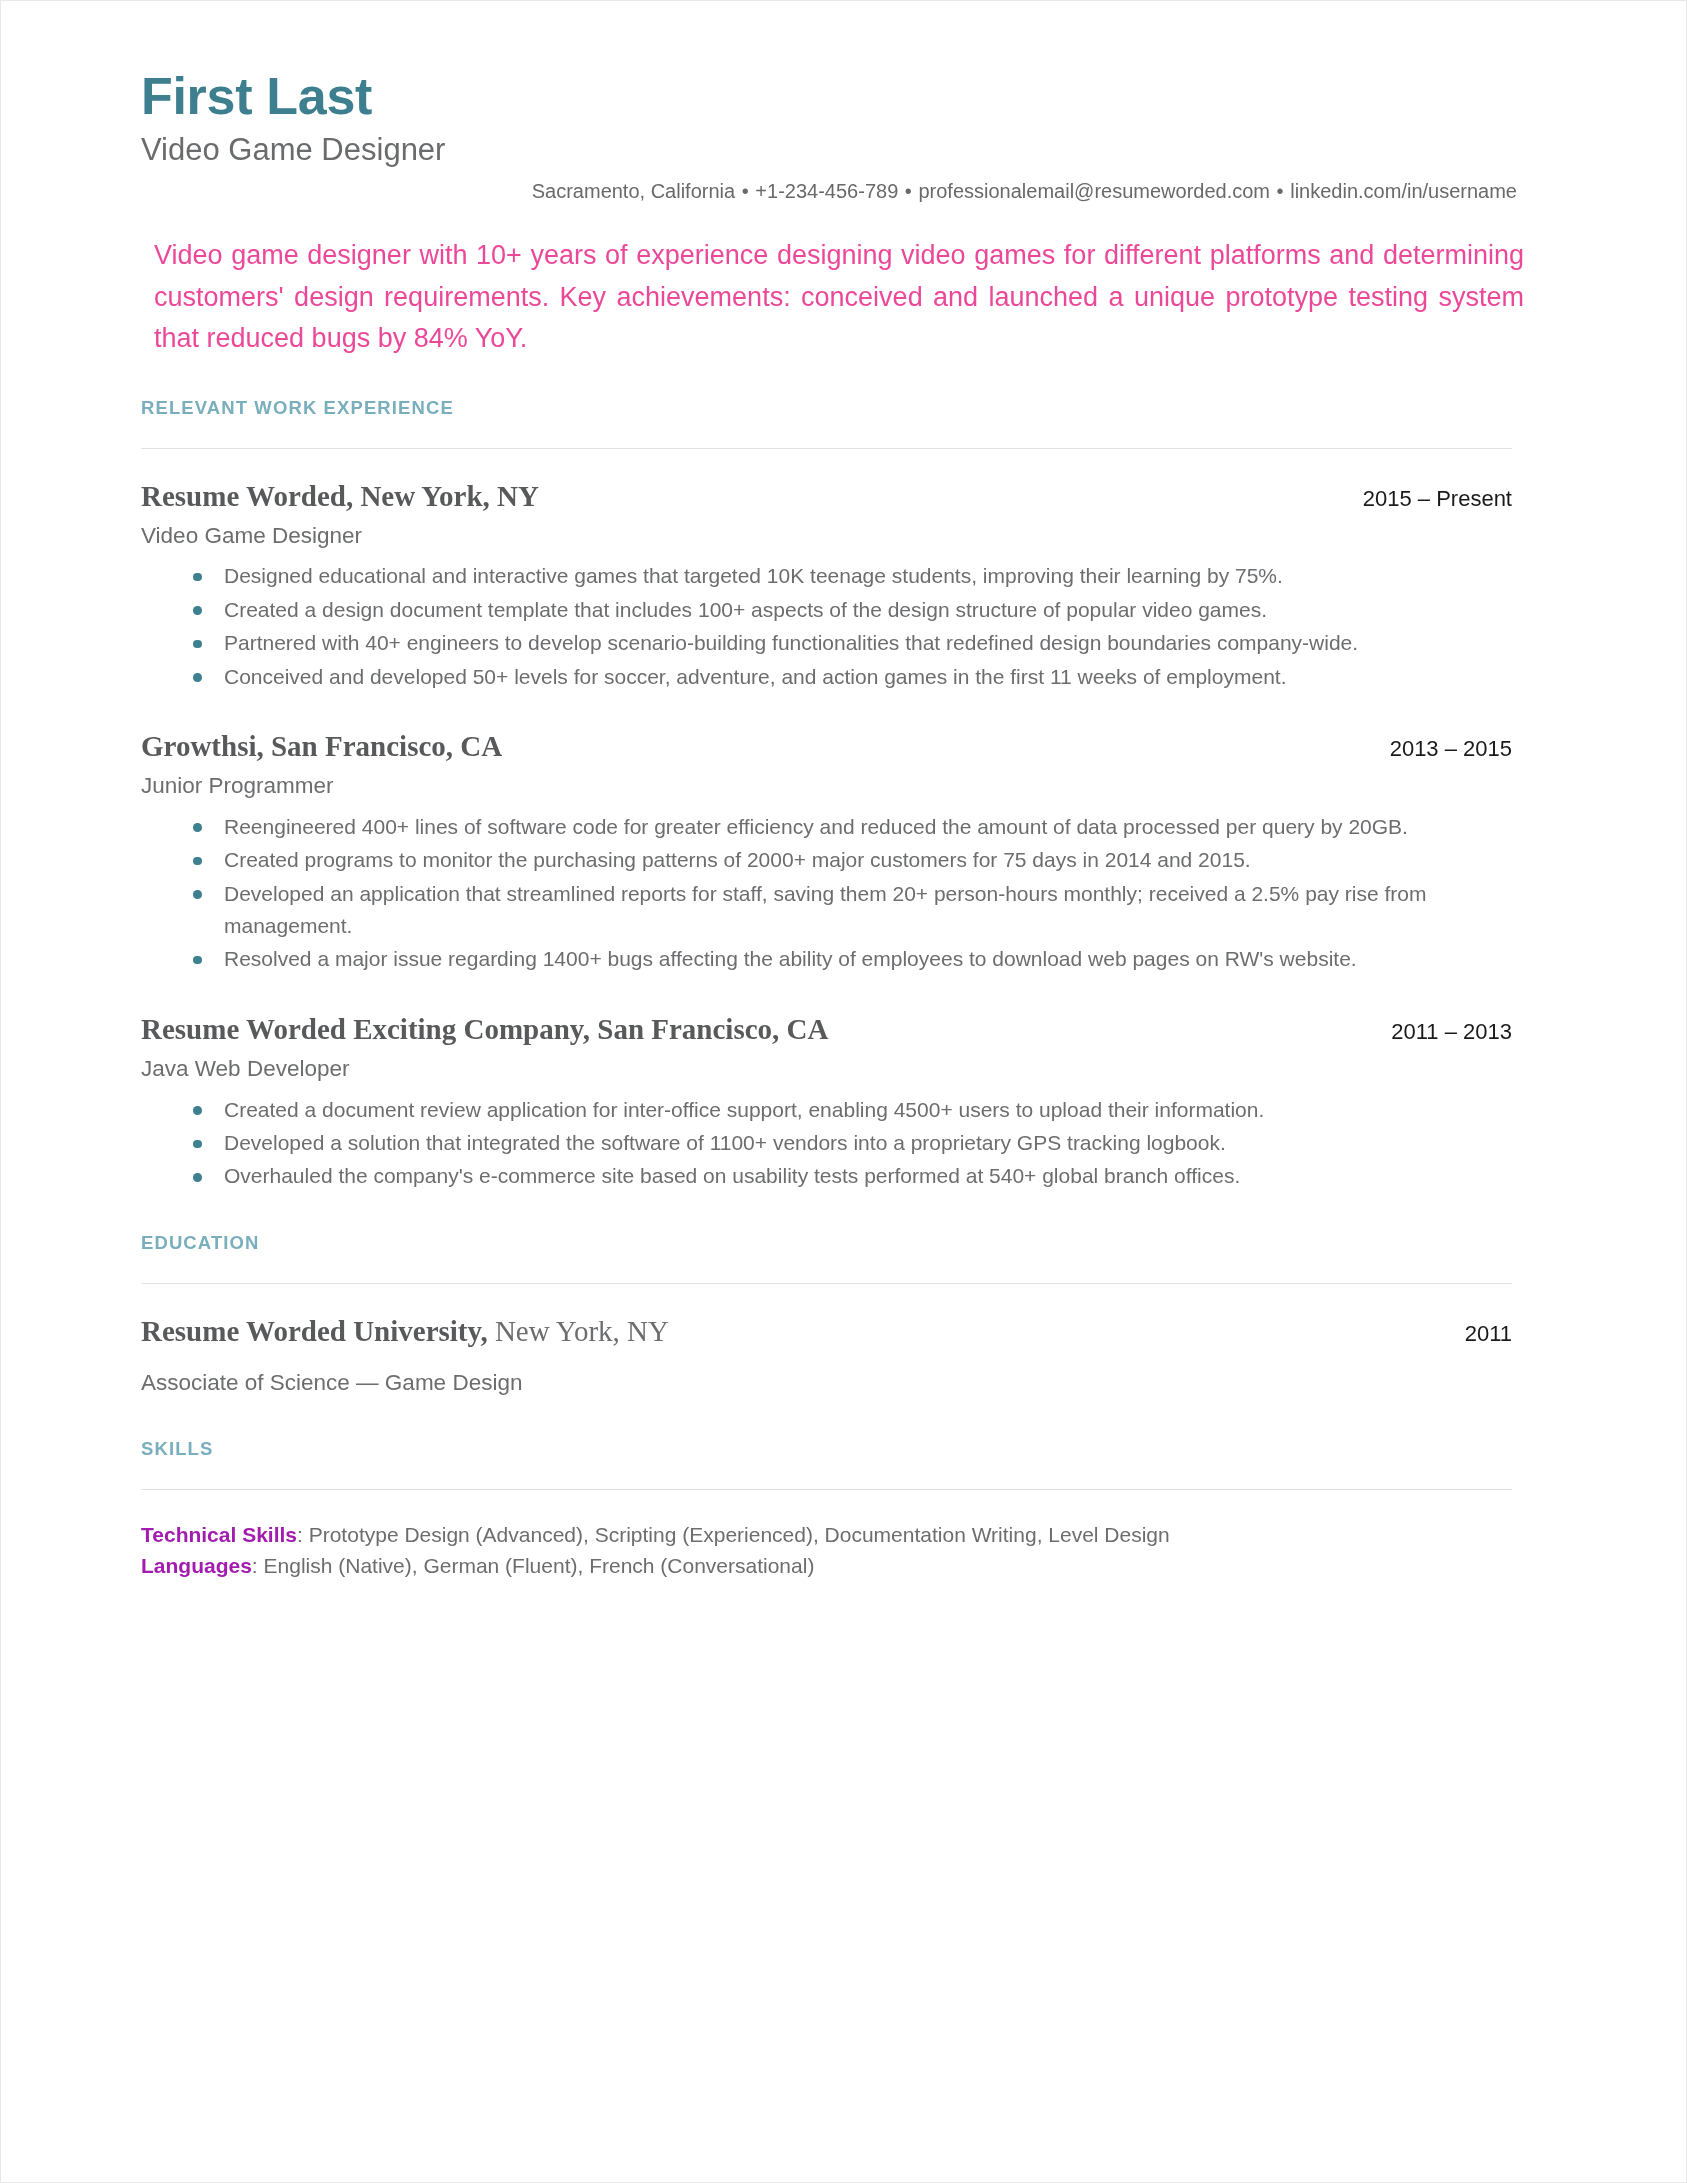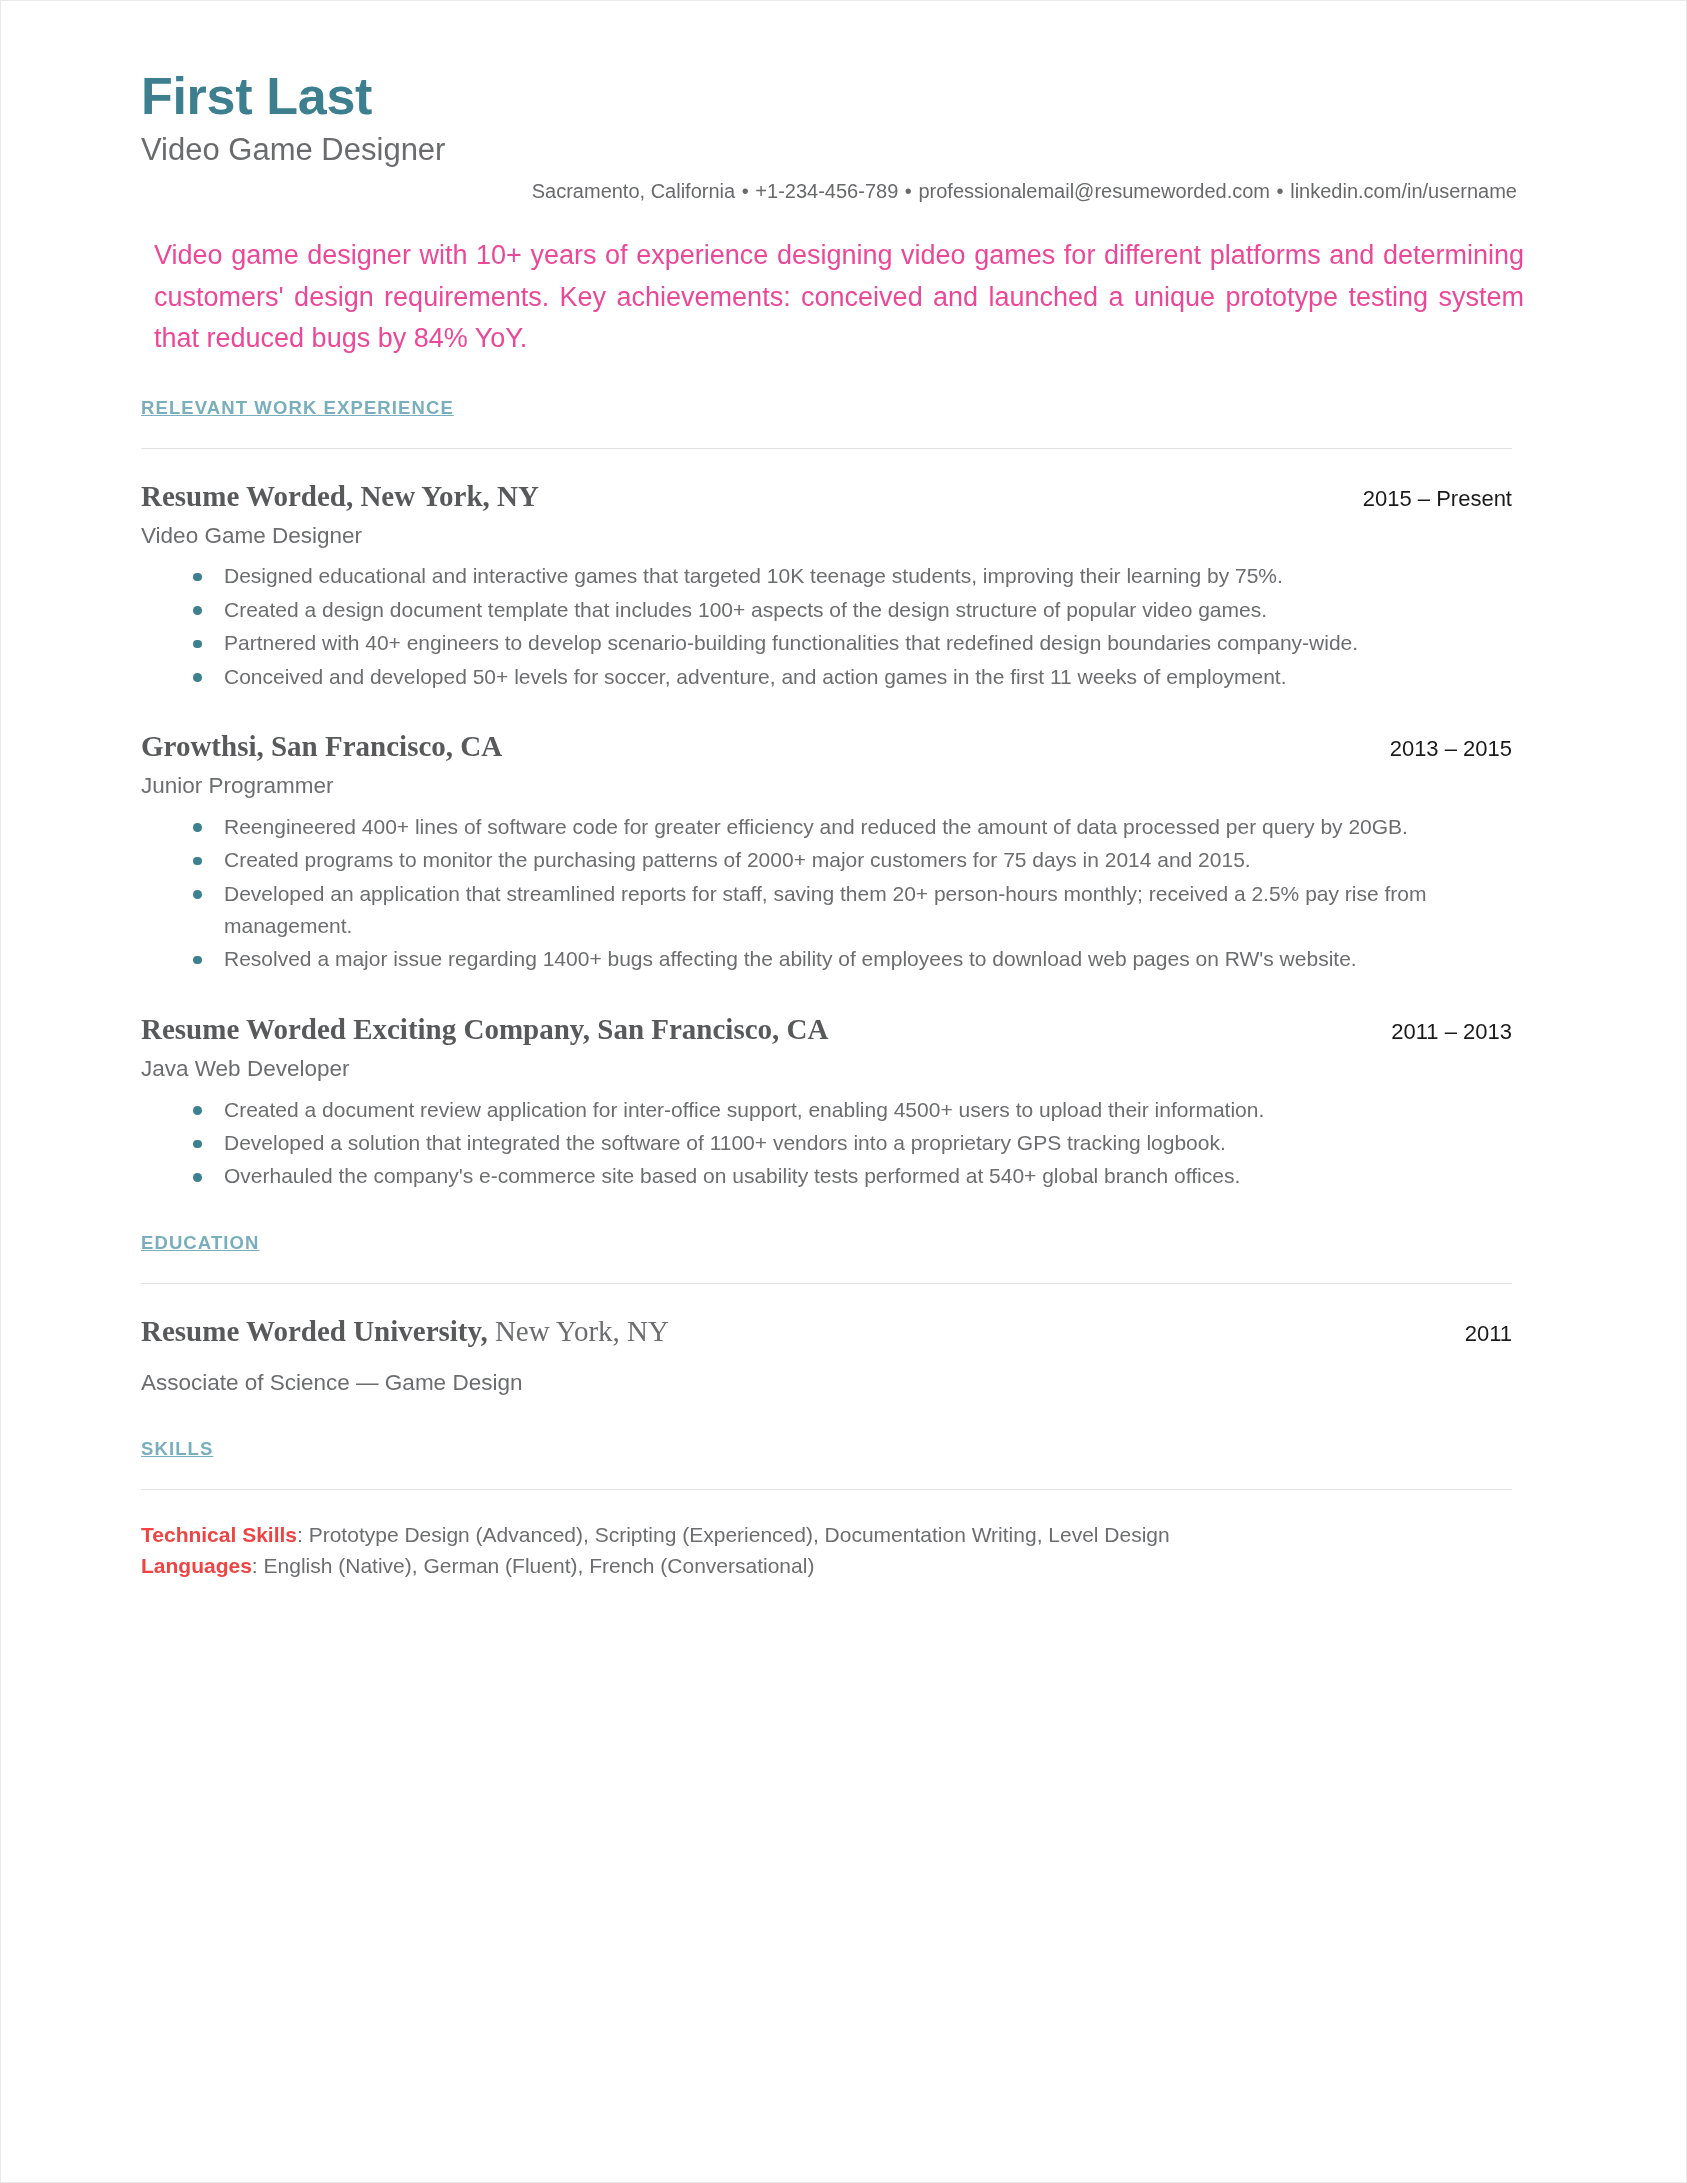--- a/index.html
+++ b/index.html
@@ -81,21 +81,20 @@
   }
 
   
   .section-header {
     font-size: 18.5px;
     font-weight: bold;
     letter-spacing: 1.1px;
     color: #79aebd;
     text-transform: uppercase;
     margin: 0 0 29px 0;
-    text-decoration: underline;
   }
   .rule {
     height: 0;
     border-top: 1.3px solid #e2e2e3;
     margin: 0 0 29px 0;
     width: 1371px;
   }
 
   
   .entry {
@@ -168,21 +167,21 @@
     margin-top: 17px;
   }
 
   .skills-line {
     font-size: 21px;
     line-height: 1.5;
     color: #6c6d6f;
   }
   .skills-line b {
     font-weight: bold;
-    color: #ef4444;
+    color: #a21caf;
   }
 </style>
 </head>
 <body>
 
 <div class="page">
   <div class="content">
 
     <h1 class="name">First Last</h1>
     <div class="job-title">Video Game Designer</div>

